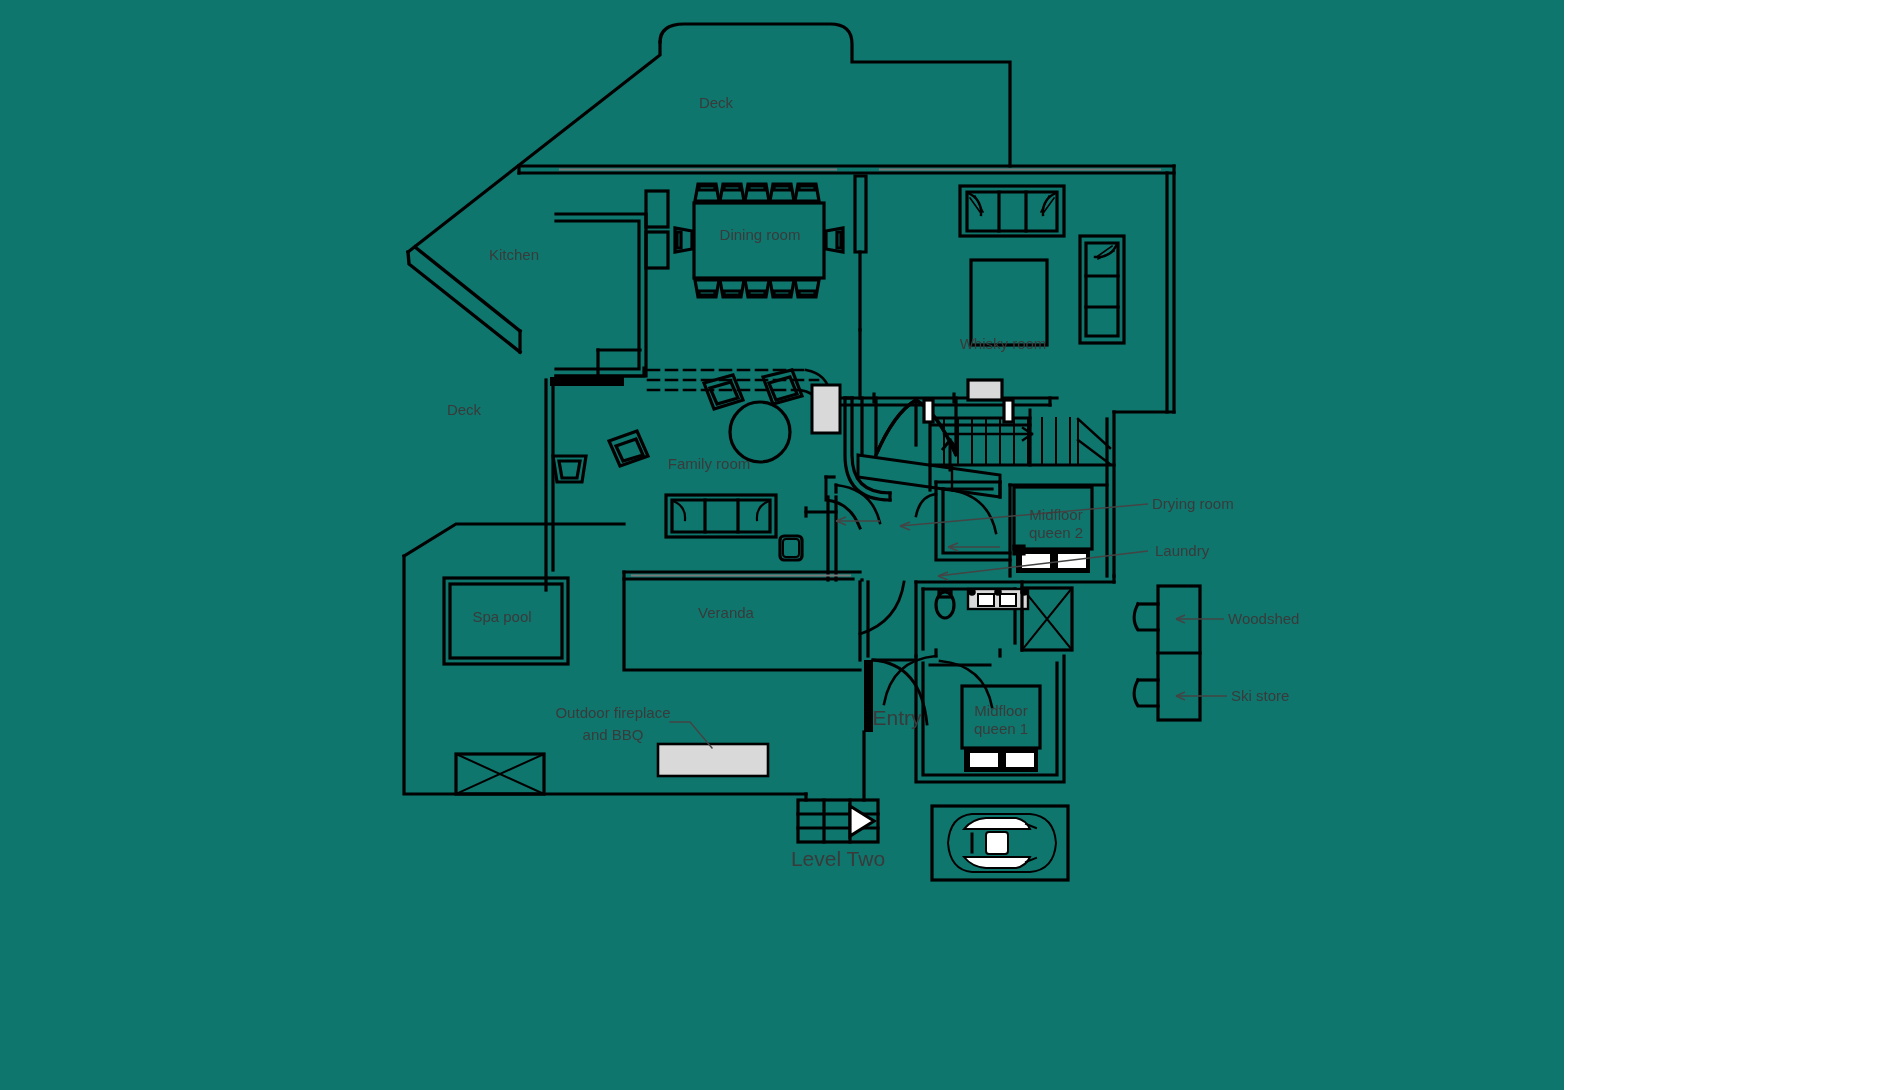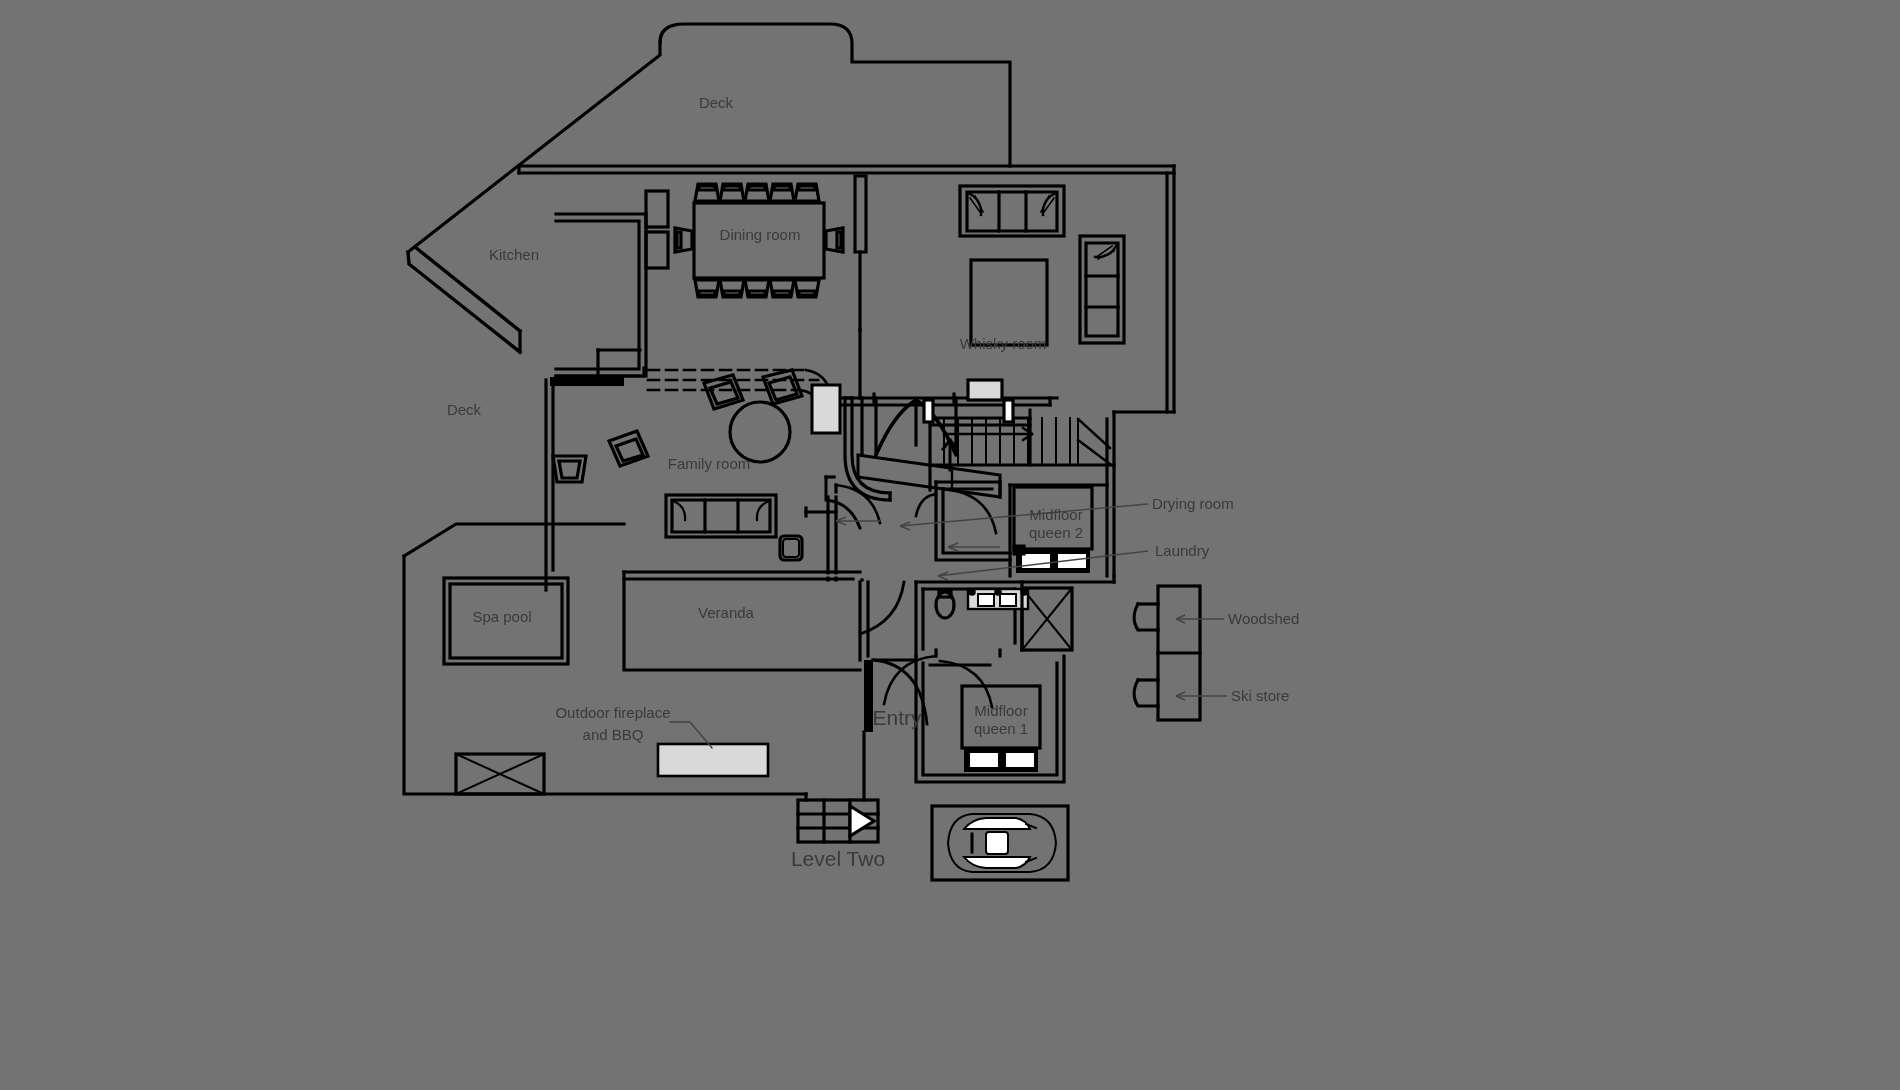--- a/index.html
+++ b/index.html
@@ -1,17 +1,17 @@
 <!DOCTYPE html>
 <html><head>
 <meta charset="utf-8">
 <style>
   html,body{margin:0;padding:0;background:#ffffff;}
   body{width:1900px;height:1090px;overflow:hidden;font-family:"Liberation Sans",sans-serif;}
-  #plan{position:relative;width:1900px;height:1090px;background:#737373;}
+  #plan{position:relative;width:1564px;height:1090px;background:#0f766e;}
   svg{display:block;}
   .rl{font-family:"Liberation Sans",sans-serif;font-size:15px;fill:#3a3a3a;}
   .rl-lg{font-family:"Liberation Sans",sans-serif;font-size:21px;fill:#3a3a3a;}
   .cal{font-family:"Liberation Sans",sans-serif;font-size:15px;fill:#3a3a3a;}
 </style>
 </head>
 <body>
 
 <div id="plan">
 <svg width="1900" height="1090" viewBox="0 0 1900 1090">

